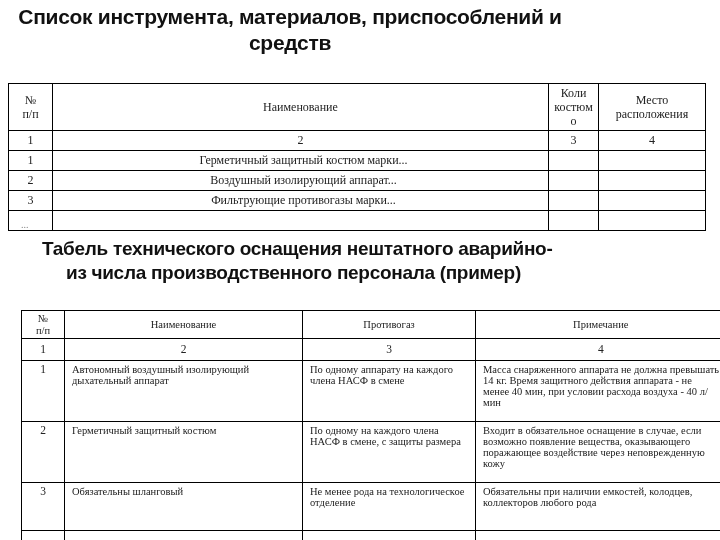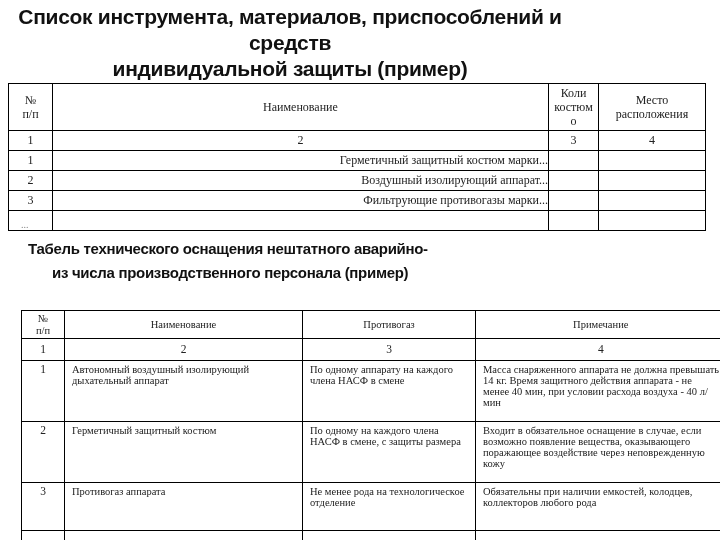--- a/index.html
+++ b/index.html
@@ -23,24 +23,24 @@
     }
     .title1 {
       left: 0;
       top: 4px;
       width: 580px;
       text-align: center;
       font-size: 21px;
       line-height: 26px;
     }
     .title2 {
-      left: 28px;
+      left: 42px;
       top: 237px;
       width: 640px;
-      font-size: 15px;
+      font-size: 19px;
       line-height: 24px;
     }
     .title2 .l1 { display: block; padding-left: 0; }
     .title2 .l2 { display: block; padding-left: 24px; }
     .title2 .l3 { display: block; padding-left: 24px; }
 
     table {
       position: absolute;
       border-collapse: collapse;
       font-family: "Liberation Serif", serif;
@@ -56,21 +56,21 @@
     
     .t1 {
       left: 8px;
       top: 83px;
       width: 697px;
       font-size: 12px;
     }
     .t1 th { height: 46px; text-align: center; vertical-align: middle; line-height: 14px; }
     .t1 td { height: 19px; vertical-align: middle; }
     .t1 .c-center { text-align: center; }
-    .t1 .c-name { padding-left: 6px; text-align: right; margin-top: 24px; }
+    .t1 .c-name { padding-left: 6px; text-align: center; margin-top: 24px; }
     .t1 .c-ellipsis { text-align: left; padding-left: 12px; color: #888; font-size: 10px; vertical-align: bottom; }
 
     
     .t2 {
       left: 21px;
       top: 310px;
       width: 704px;
       font-size: 10.5px;
     }
     .t2 th { height: 27px; text-align: center; vertical-align: middle; line-height: 12px; }
@@ -83,21 +83,20 @@
     .t2 .c-idx { text-align: center; padding-top: 3px; font-size: 11.5px; }
     .t2 .c-text { padding: 3px 6px 8px 7px; text-align: left; }
     .t2 .c-ellipsis { text-align: center; vertical-align: bottom; font-size: 14px; font-weight: bold; line-height: 14px; padding-bottom: 2px; letter-spacing: 1px; }
     .t2 .no-right { border-right: none; }
   </style>
 </head>
 <body>
 
 <div class="title title1">
   <div>Список инструмента, материалов, приспособлений и средств</div>
-  <div>индивидуальной защиты (пример)</div>
 </div>
 
 <table class="t1">
   <colgroup>
     <col style="width:44px">
     <col style="width:496px">
     <col style="width:50px">
     <col style="width:107px">
   </colgroup>
   <thead>
@@ -189,21 +188,21 @@
       <td class="c-text no-right">Масса снаряженного аппарата не должна превышать 14 кг. Время защитного действия аппарата - не менее 40 мин, при условии расхода воздуха - 40 л/мин</td>
     </tr>
     <tr class="r2">
       <td class="c-idx">2</td>
       <td class="c-text">Герметичный защитный костюм</td>
       <td class="c-text">По одному на каждого члена НАСФ в смене, с защиты размера</td>
       <td class="c-text no-right">Входит в обязательное оснащение в случае, если возможно появление вещества, оказывающего поражающее воздействие через неповрежденную кожу</td>
     </tr>
     <tr class="r3">
       <td class="c-idx">3</td>
-      <td class="c-text">Противогаз аппарата</td>
+      <td class="c-text">Обязательны шланговый</td>
       <td class="c-text">Не менее рода на технологическое отделение</td>
       <td class="c-text no-right">Обязательны при наличии емкостей, колодцев, коллекторов любого рода</td>
     </tr>
     <tr class="r4">
       <td class="c-ellipsis">...</td>
       <td class="c-text"></td>
       <td class="c-text"></td>
       <td class="c-text no-right"></td>
     </tr>
   </tbody>

